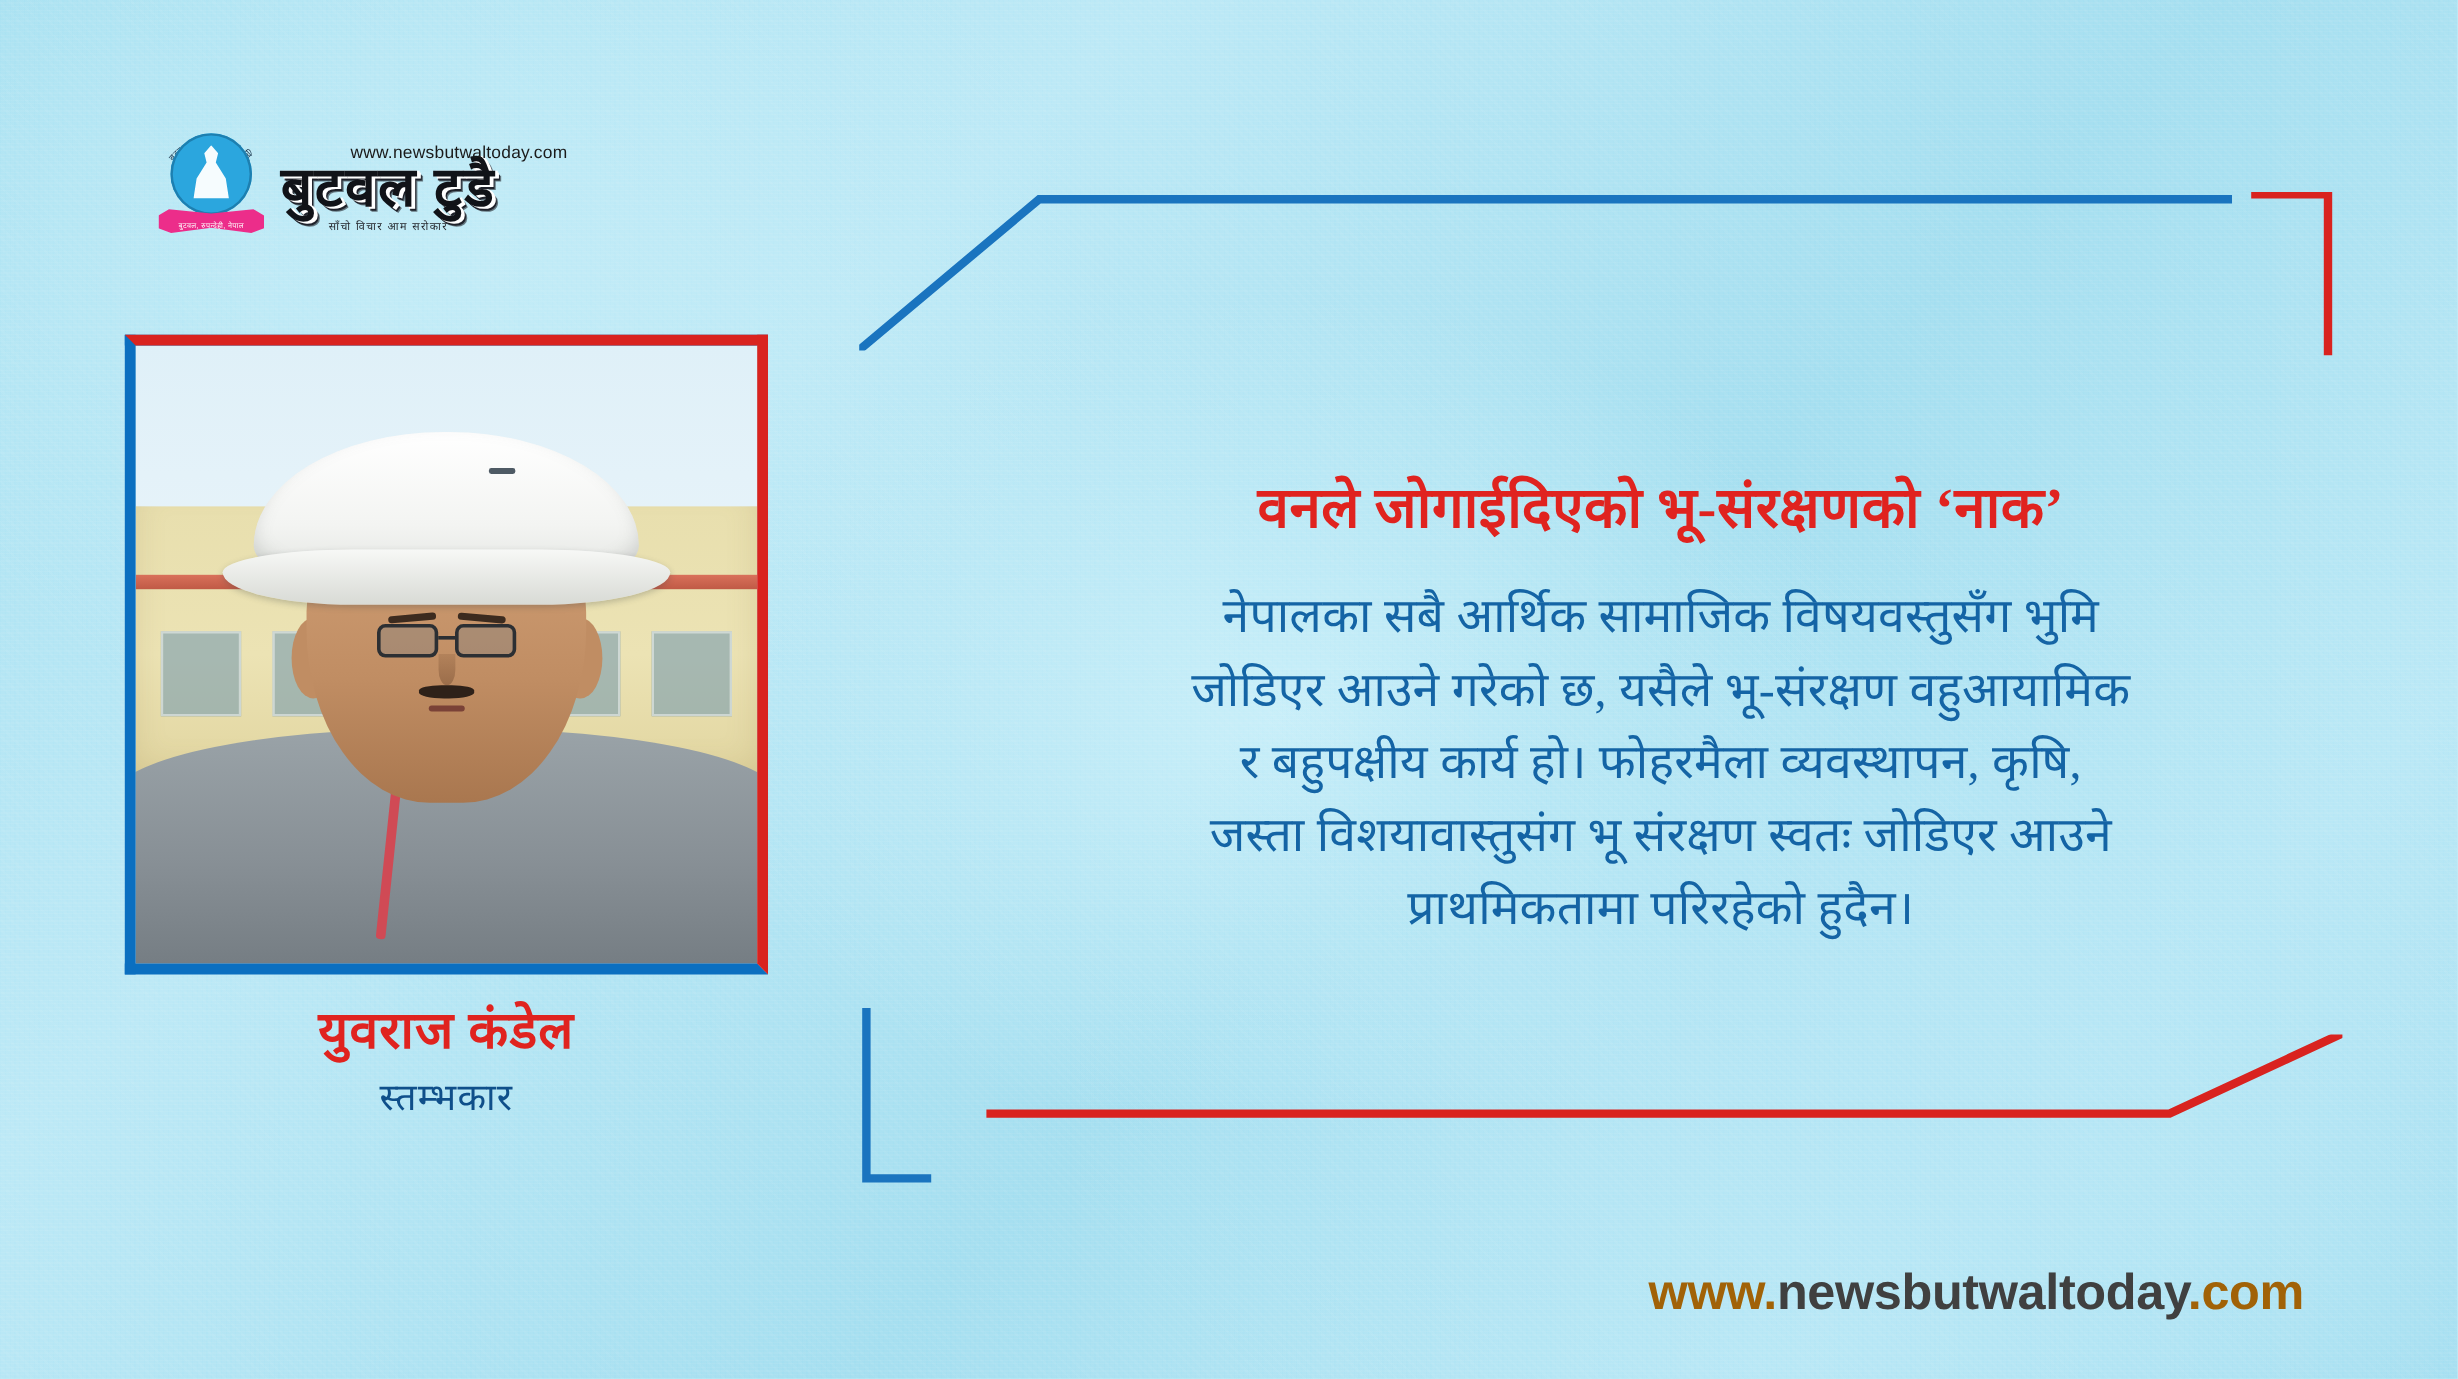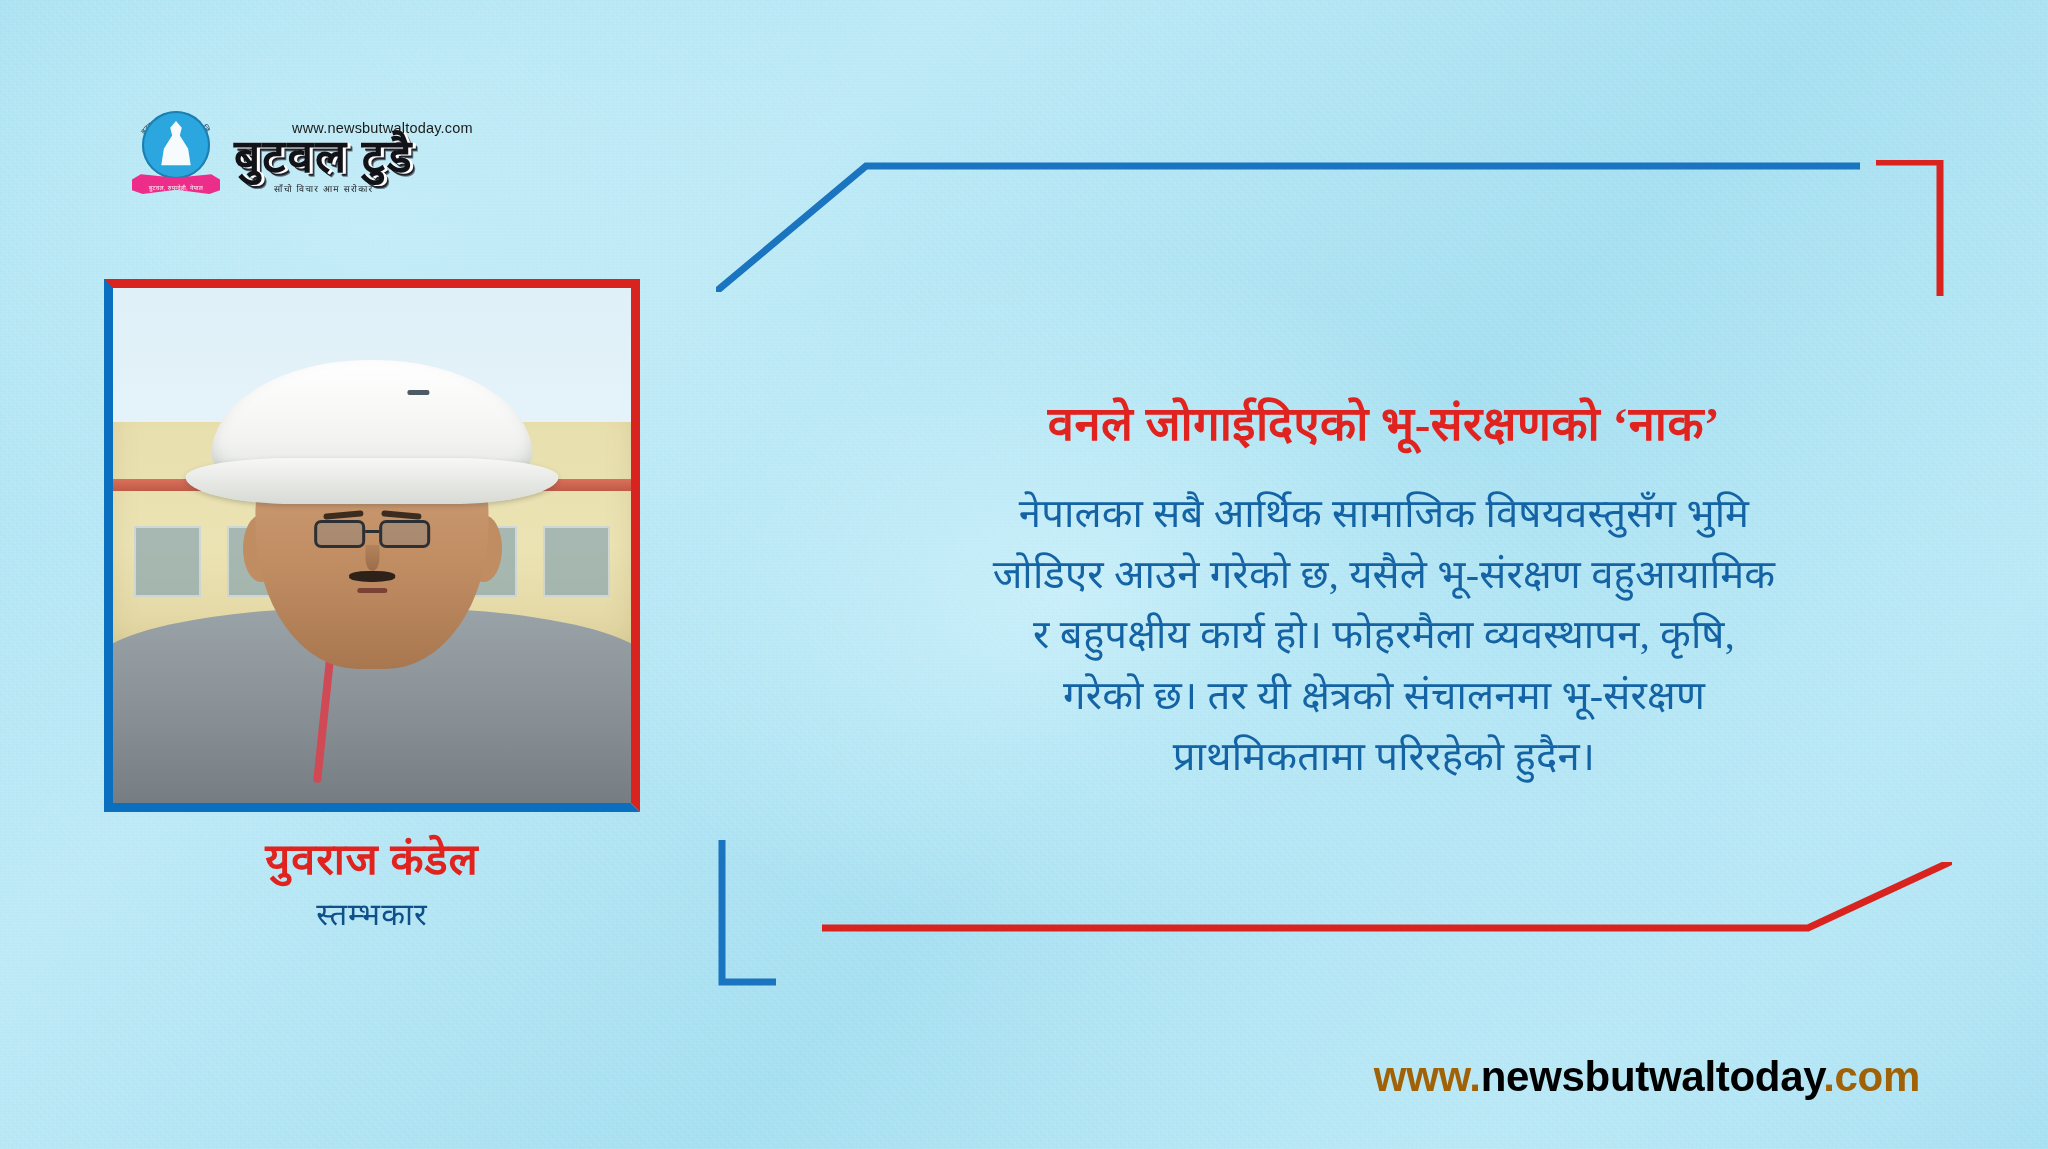--- a/index.html
+++ b/index.html
@@ -199,21 +199,21 @@
     line-height:1.52; letter-spacing:.2px;
   }
   #body .ln{ display:block; white-space:nowrap; }
 
   
   #footer-url{
     position:absolute; right:128px; bottom:48px;
     font-size:42px; font-weight:700; letter-spacing:-.3px;
   }
   #footer-url .g{ color:#a16207; }
-  #footer-url .b{ color:#000000; }
+  #footer-url .b{ color:#404040; }
 </style>
 </head>
 <body>
 
 <div id="bg"></div>
 
 <div id="masthead">
 
   <div class="emblem">
     <svg class="arcText" viewBox="0 0 96 92" aria-hidden="true">
@@ -295,20 +295,20 @@
 <svg class="deco" id="deco-bottom-red" viewBox="0 0 1130 128" fill="none">
   <path d="M0 66 L986 66 L1128 0" stroke="#d9231f" stroke-width="7" stroke-linecap="square" stroke-linejoin="miter"></path>
 </svg>
 
 <div id="article">
   <h1 id="headline">वनले जोगाईदिएको भू-संरक्षणको ‘नाक’</h1>
   <div id="body">
     <span class="ln">नेपालका सबै आर्थिक सामाजिक विषयवस्तुसँग भुमि</span>
     <span class="ln">जोडिएर आउने गरेको छ, यसैले भू-संरक्षण वहुआयामिक</span>
     <span class="ln">र बहुपक्षीय कार्य हो। फोहरमैला व्यवस्थापन, कृषि,</span>
-    <span class="ln">गरेको छ। तर यी क्षेत्रको संचालनमा भू-संरक्षण</span>
+    <span class="ln">जस्ता विशयावास्तुसंग भू संरक्षण स्वतः जोडिएर आउने</span>
     <span class="ln">प्राथमिकतामा परिरहेको हुदैन।</span>
   </div>
 </div>
 
 <div id="footer-url">
   <span class="g">www.</span><span class="b">newsbutwaltoday</span><span class="g">.com</span>
 </div>
 
 </body></html>

